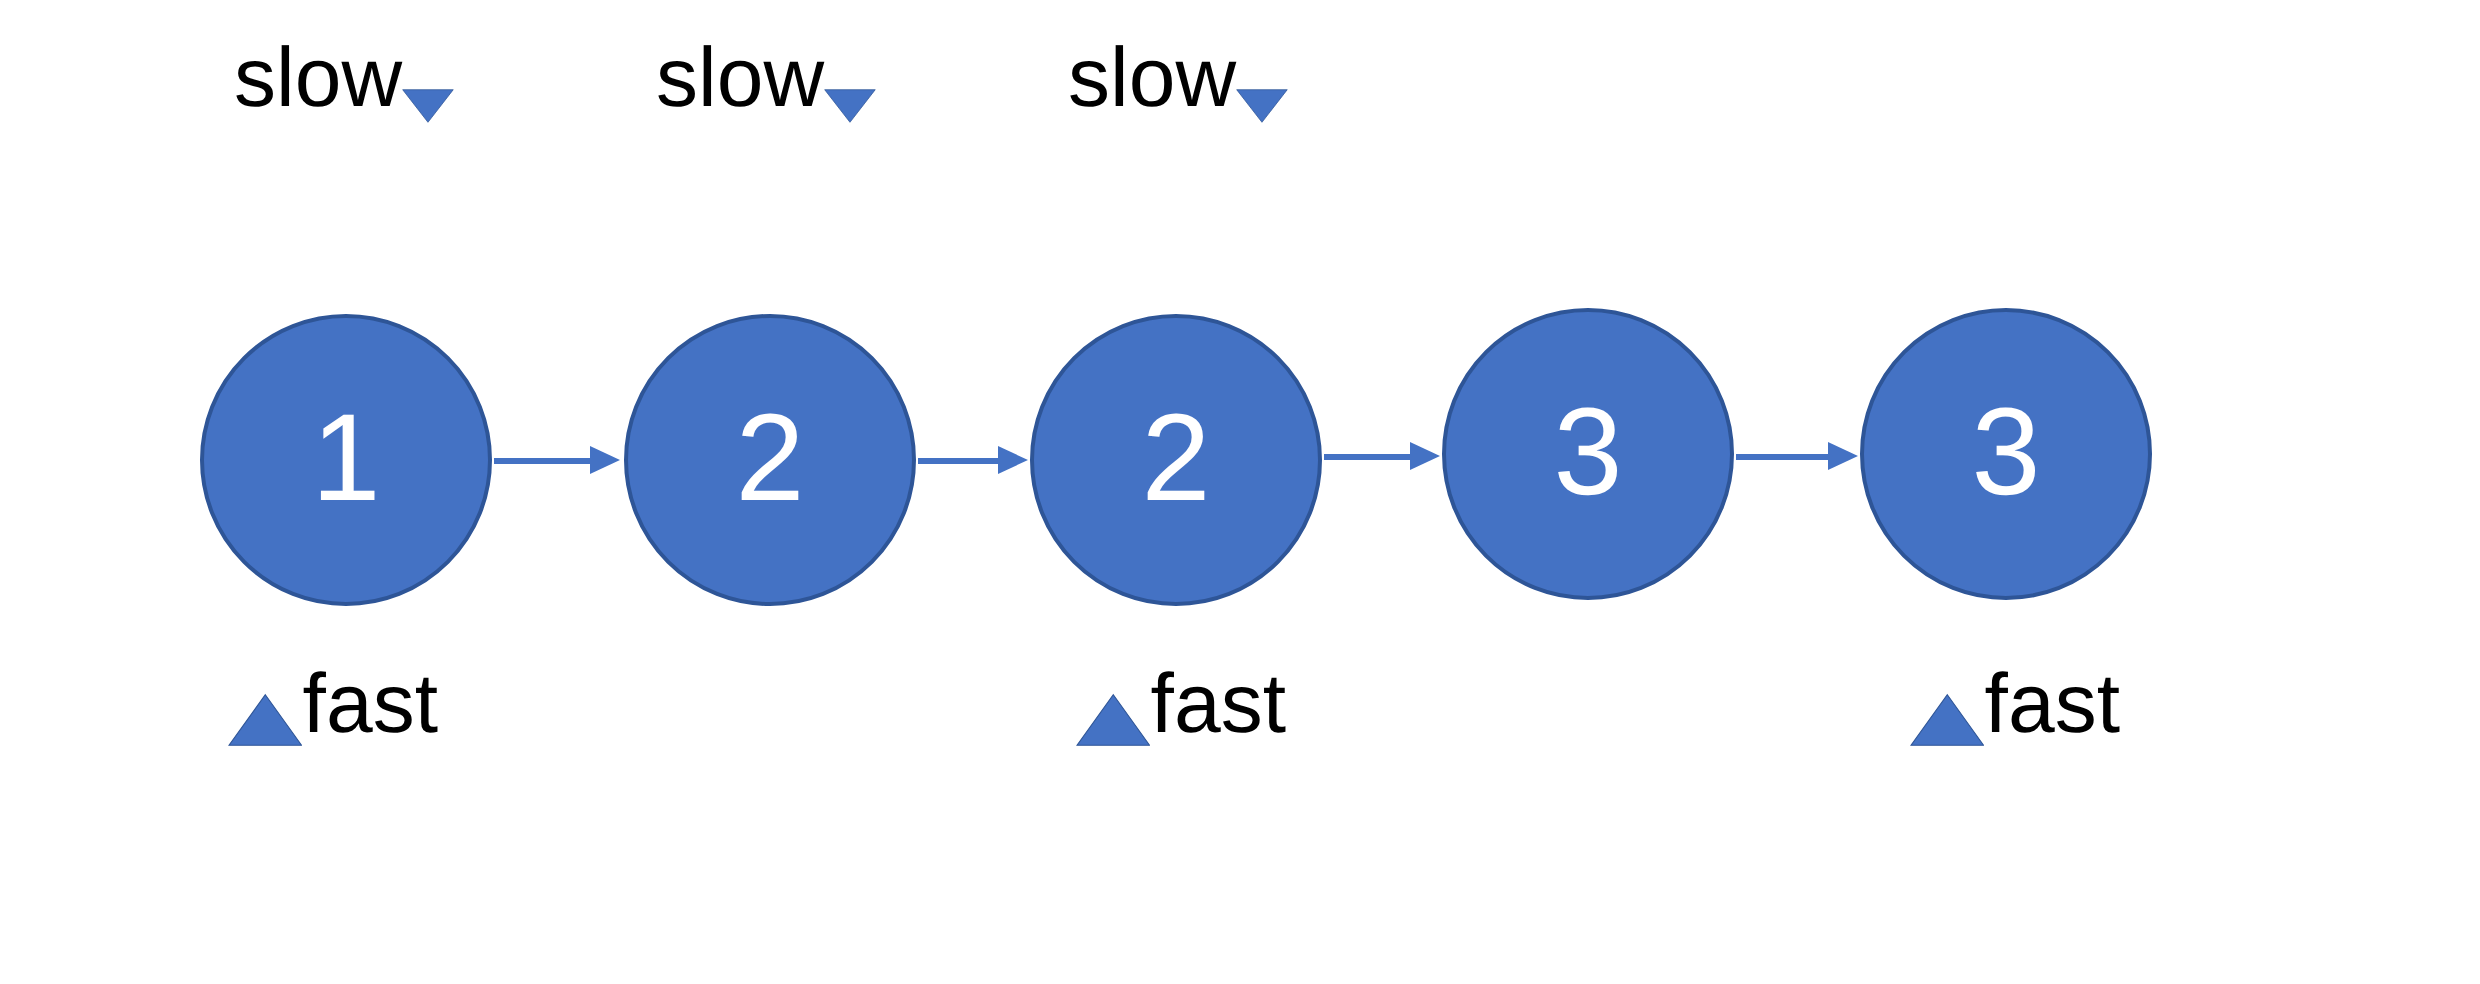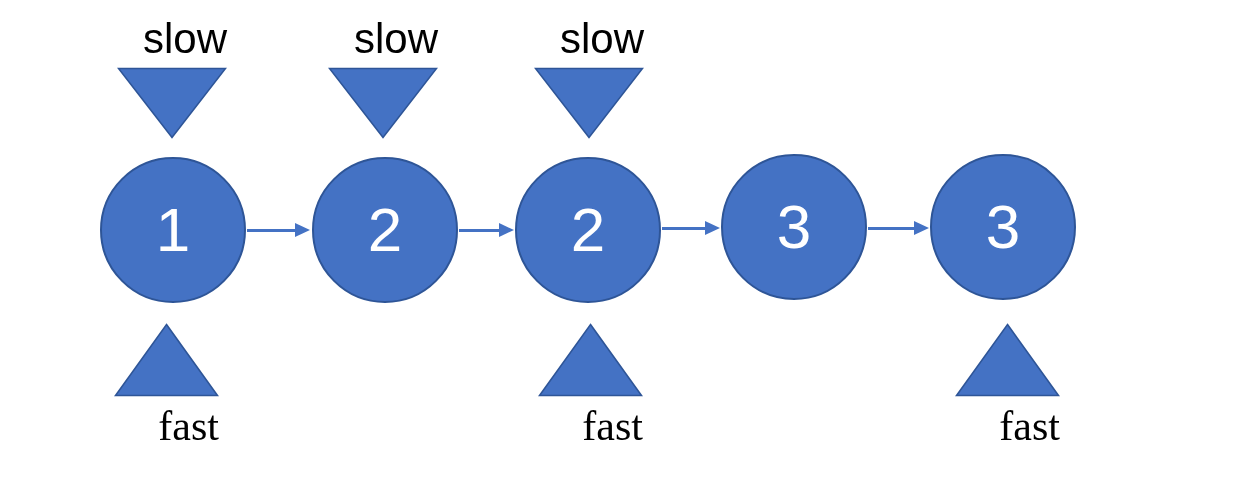--- a/index.html
+++ b/index.html
@@ -59,34 +59,34 @@
     height: 0;
     border-left: 15px solid #4472C4;
     border-top: 7px solid transparent;
     border-bottom: 7px solid transparent;
   }
 
   
   .marker {
     position: absolute;
     display: flex;
-    flex-direction: column;
-    align-items: flex-end;
+    flex-direction: row;
+    align-items: flex-start;
   }
   .marker-label {
     color: #000000;
     font-size: 42px;
     line-height: 50px;
     font-weight: 400;
     white-space: nowrap;
     user-select: none;
   }
   .marker.slow { top: 14px; }
   .marker.slow .tri { margin-top: 3px; }
-  .marker.fast { top: 323px; font-family: Liberation Serif, serif; }
+  .marker.fast { top: 323px; }
   .marker.fast .marker-label { margin-top: 4px; }
   .tri { display: block; }
 </style>
 </head>
 <body>
 
 <div class="canvas">
 
   <div class="marker slow" style="left:117px; width:110px;">
     <div class="marker-label">slow</div>

